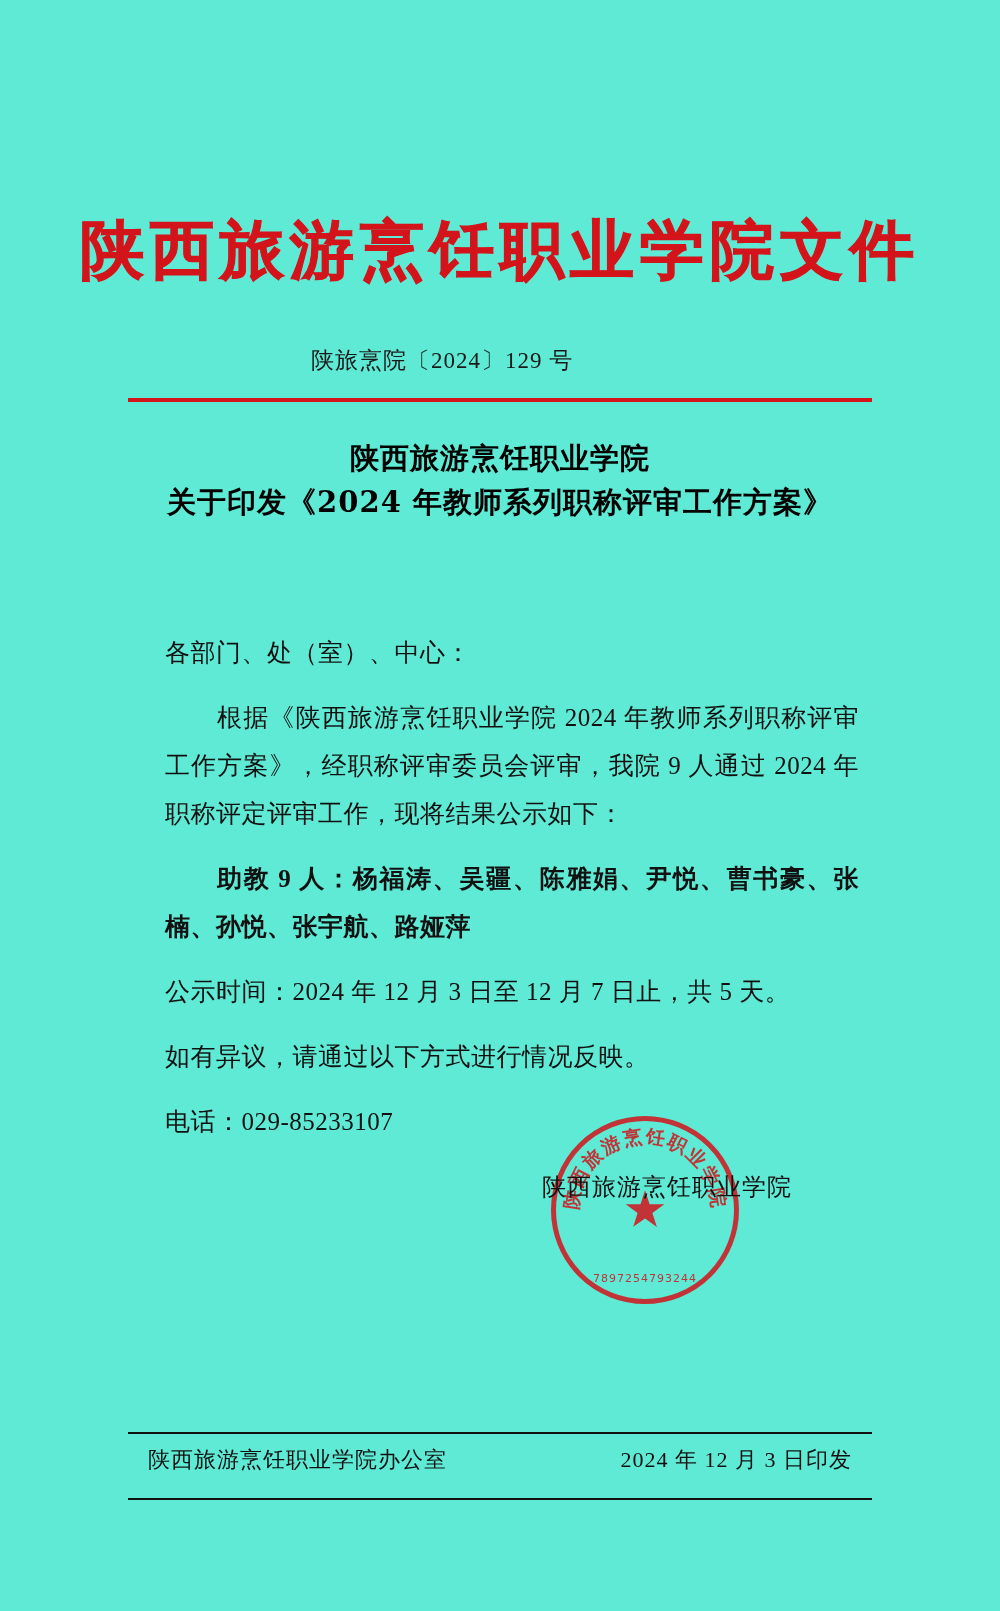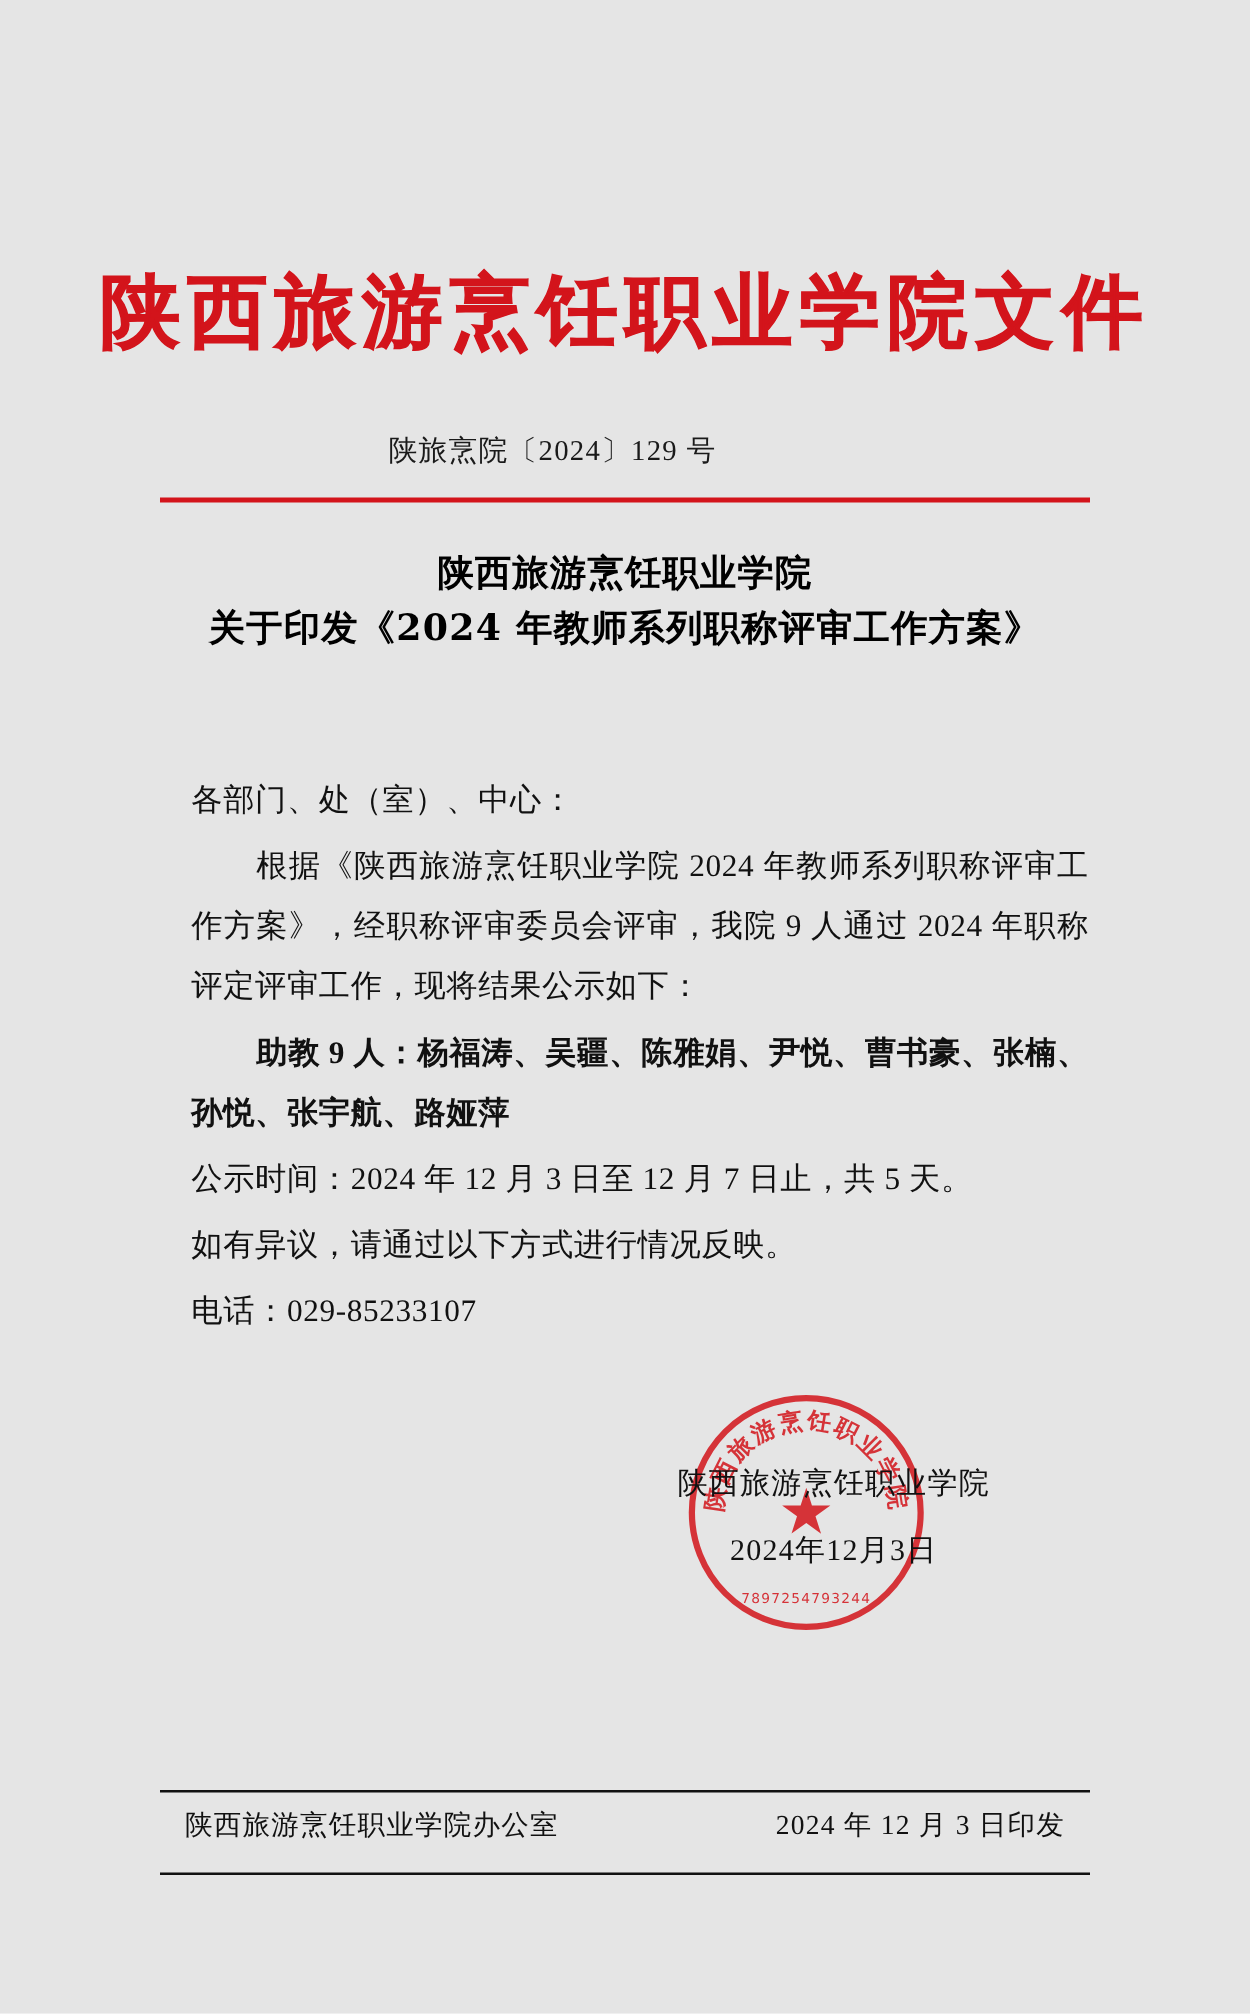--- a/index.html
+++ b/index.html
@@ -14,21 +14,21 @@
     font-family: "Liberation Serif", "DejaVu Serif", serif;
     color: #111111;
     overflow: hidden;
   }
 
   .page {
     position: absolute;
     left: 0; top: 0;
     width: 1000px;
     height: 1611px;
-    background: #e5e5e5;
+    background: #5eead4;
   }
 
   
   .masthead {
     position: absolute;
     left: 0;
     top: 215px;
     width: 1000px;
     text-align: center;
   }
@@ -85,21 +85,21 @@
     position: absolute;
     left: 148px;
     top: 612px;
     width: 728px;
     font-size: 25px;
     line-height: 48px;
     letter-spacing: 0.5px;
     color: #111;
     font-family: "Liberation Serif", "DejaVu Serif", serif;
   }
-  .p { margin: 5px; text-align: justify; }
+  .p { margin: 17px; text-align: justify; }
   .indent { text-indent: 52px; }
   .bold-names { font-weight: 700; }
 
   
   .sign-block {
     position: absolute;
     right: 168px;
     top: 1160px;
     width: 330px;
     text-align: center;
@@ -228,21 +228,20 @@
           <textPath href="#arcpath" startOffset="50%" id="seal-arc-content">陕西旅游烹饪职业学院</textPath>
         </text>
       </svg>
       <div class="seal-star">★</div>
       <div class="seal-bottom">7897254793244</div>
     </div>
   </div>
 
   <div class="sign-block">
     <span class="sign-line">陕西旅游烹饪职业学院</span>
-    <span class="sign-line">2024年12月3日</span>
   </div>
 
   <div class="footer-rule-top"></div>
   <div class="footer">
     <span>陕西旅游烹饪职业学院办公室</span>
     <span>2024 年 12 月 3 日印发</span>
   </div>
   <div class="footer-rule-bottom"></div>
 
 </div>

